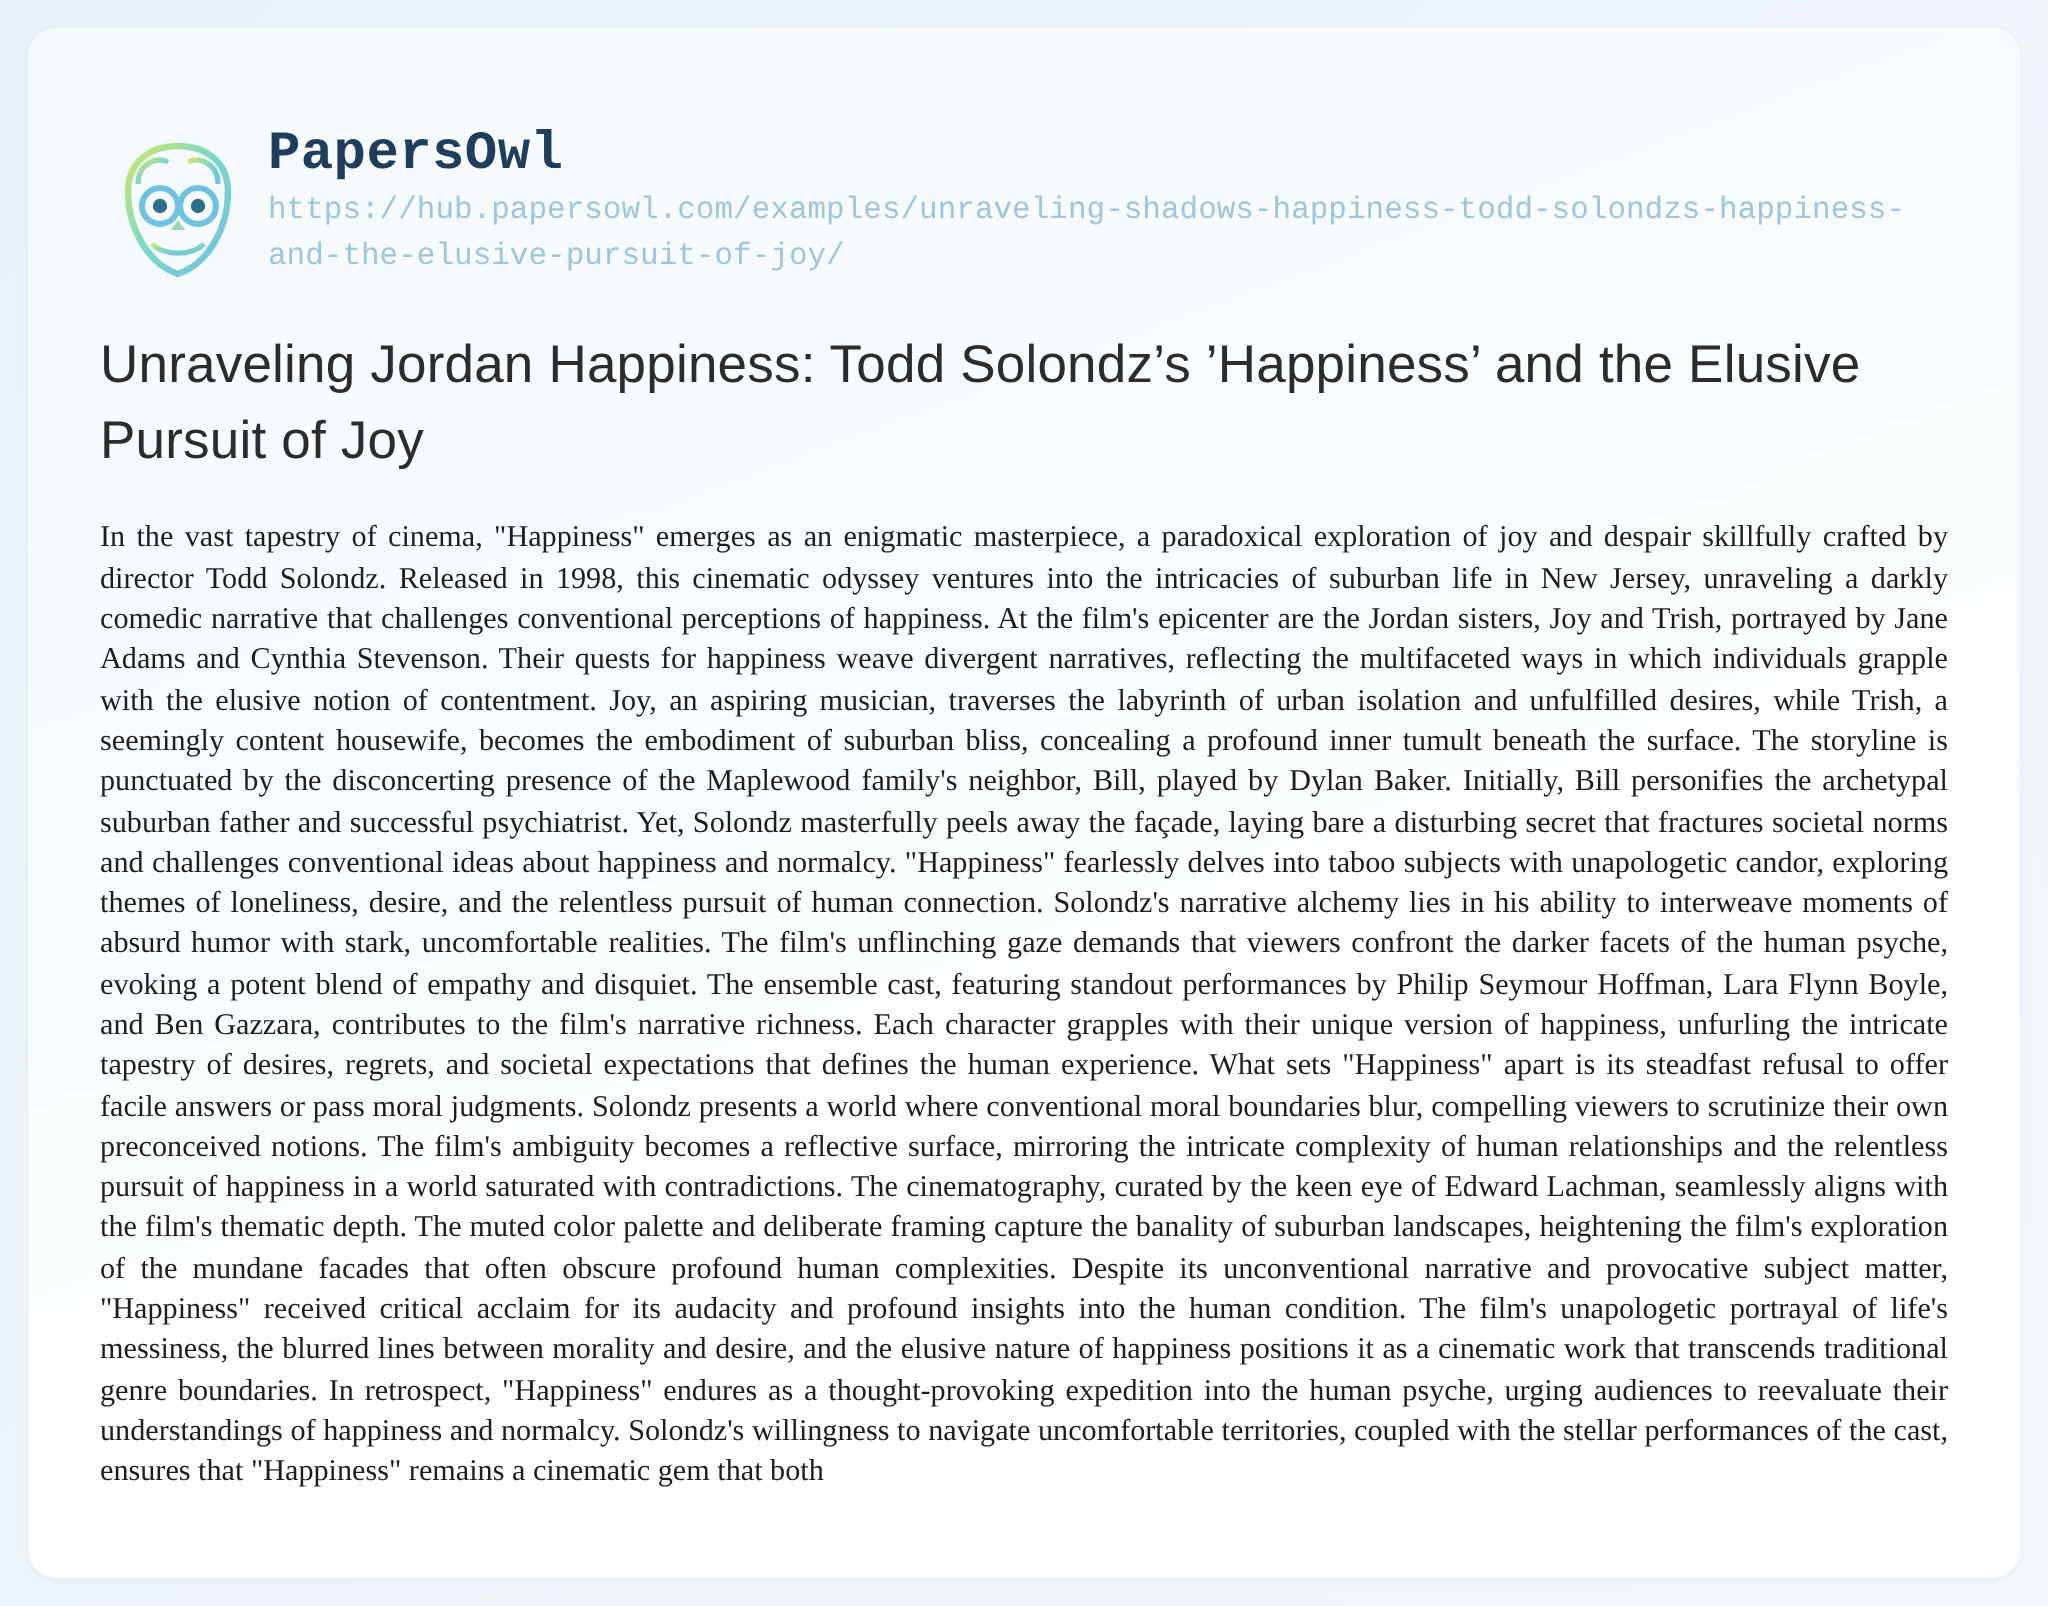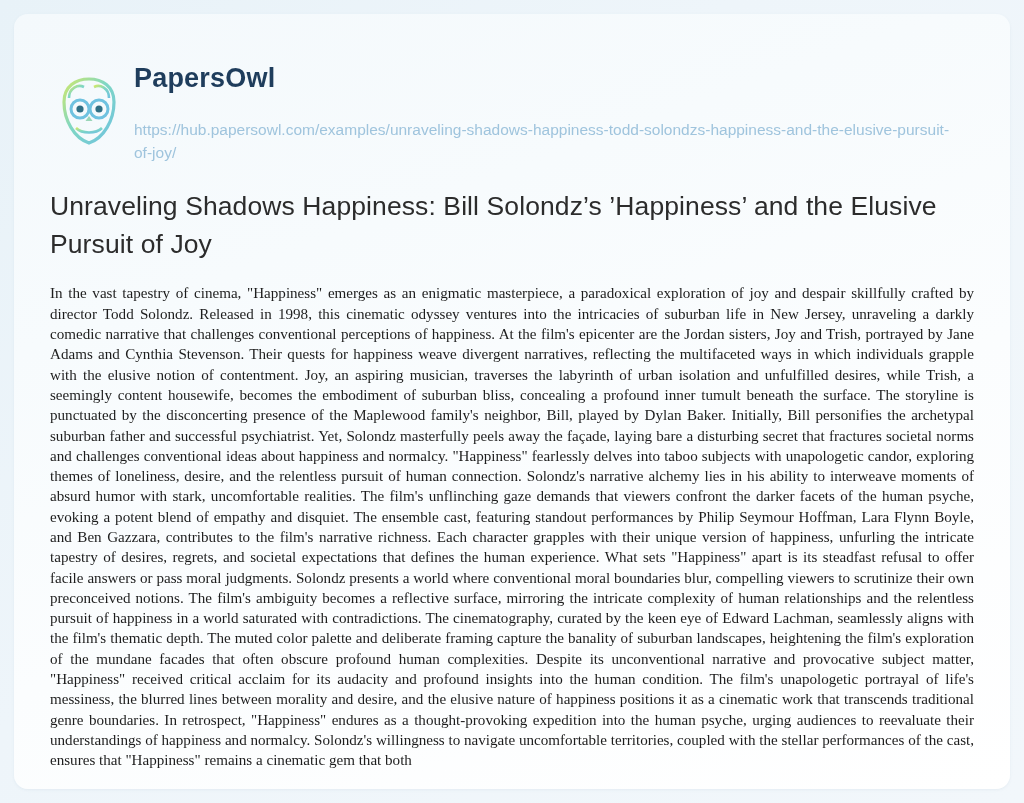--- a/index.html
+++ b/index.html
@@ -19,22 +19,23 @@
     top: 14px;
     width: 996px;
     height: 775px;
     background: linear-gradient(160deg, #f4f9fc 0%, #f7fbfd 30%, #fbfdfe 60%, #ffffff 100%);
     border-radius: 14px;
     box-shadow: 0 1px 3px rgba(120,150,170,0.10);
     box-sizing: border-box;
   }
   .header {
     display: flex;
-    align-items: center;
+    align-items: flex-end;
     padding: 42px 0 0 36px;
+    font-family: Liberation Mono, monospace;
   }
   .logo-wrap {
     width: 78px;
     flex: 0 0 78px;
     display: flex;
     align-items: flex-start;
     justify-content: center;
     padding-top: 2px;
   }
   .brand-block {
@@ -42,21 +43,21 @@
     padding-top: 8px;
   }
   .brand-name {
     font-size: 27px;
     font-weight: bold;
     color: #1f3d5c;
     letter-spacing: 0.2px;
     line-height: 1.1;
   }
   .brand-url {
-    margin-top: 24px;
+    margin-top: 0;
     font-size: 15.5px;
     color: #9fc4dd;
     line-height: 1.5;
     max-width: 830px;
     word-break: break-word;
   }
   .article {
     padding: 24px 36px 0 36px;
   }
   .article-title {
@@ -105,17 +106,17 @@
     </div>
 
     <div class="brand-block">
       <div class="brand-name">PapersOwl</div>
       <div class="brand-url">https://hub.papersowl.com/examples/unraveling-shadows-happiness-todd-solondzs-happiness-and-the-elusive-pursuit-of-joy/</div>
     </div>
 
   </div>
 
   <div class="article">
-    <h1 class="article-title">Unraveling Shadows Happiness: Bill Solondz’s ’Happiness’ and the Elusive Pursuit of Joy</h1>
+    <h1 class="article-title">Unraveling Jordan Happiness: Todd Solondz’s ’Happiness’ and the Elusive Pursuit of Joy</h1>
     <p class="article-body">In the vast tapestry of cinema, "Happiness" emerges as an enigmatic masterpiece, a paradoxical exploration of joy and despair skillfully crafted by director Todd Solondz. Released in 1998, this cinematic odyssey ventures into the intricacies of suburban life in New Jersey, unraveling a darkly comedic narrative that challenges conventional perceptions of happiness. At the film's epicenter are the Jordan sisters, Joy and Trish, portrayed by Jane Adams and Cynthia Stevenson. Their quests for happiness weave divergent narratives, reflecting the multifaceted ways in which individuals grapple with the elusive notion of contentment. Joy, an aspiring musician, traverses the labyrinth of urban isolation and unfulfilled desires, while Trish, a seemingly content housewife, becomes the embodiment of suburban bliss, concealing a profound inner tumult beneath the surface. The storyline is punctuated by the disconcerting presence of the Maplewood family's neighbor, Bill, played by Dylan Baker. Initially, Bill personifies the archetypal suburban father and successful psychiatrist. Yet, Solondz masterfully peels away the façade, laying bare a disturbing secret that fractures societal norms and challenges conventional ideas about happiness and normalcy. "Happiness" fearlessly delves into taboo subjects with unapologetic candor, exploring themes of loneliness, desire, and the relentless pursuit of human connection. Solondz's narrative alchemy lies in his ability to interweave moments of absurd humor with stark, uncomfortable realities. The film's unflinching gaze demands that viewers confront the darker facets of the human psyche, evoking a potent blend of empathy and disquiet. The ensemble cast, featuring standout performances by Philip Seymour Hoffman, Lara Flynn Boyle, and Ben Gazzara, contributes to the film's narrative richness. Each character grapples with their unique version of happiness, unfurling the intricate tapestry of desires, regrets, and societal expectations that defines the human experience. What sets "Happiness" apart is its steadfast refusal to offer facile answers or pass moral judgments. Solondz presents a world where conventional moral boundaries blur, compelling viewers to scrutinize their own preconceived notions. The film's ambiguity becomes a reflective surface, mirroring the intricate complexity of human relationships and the relentless pursuit of happiness in a world saturated with contradictions. The cinematography, curated by the keen eye of Edward Lachman, seamlessly aligns with the film's thematic depth. The muted color palette and deliberate framing capture the banality of suburban landscapes, heightening the film's exploration of the mundane facades that often obscure profound human complexities. Despite its unconventional narrative and provocative subject matter, "Happiness" received critical acclaim for its audacity and profound insights into the human condition. The film's unapologetic portrayal of life's messiness, the blurred lines between morality and desire, and the elusive nature of happiness positions it as a cinematic work that transcends traditional genre boundaries. In retrospect, "Happiness" endures as a thought-provoking expedition into the human psyche, urging audiences to reevaluate their understandings of happiness and normalcy. Solondz's willingness to navigate uncomfortable territories, coupled with the stellar performances of the cast, ensures that "Happiness" remains a cinematic gem that both</p>
   </div>
 
 </div>
 
 </body></html>

